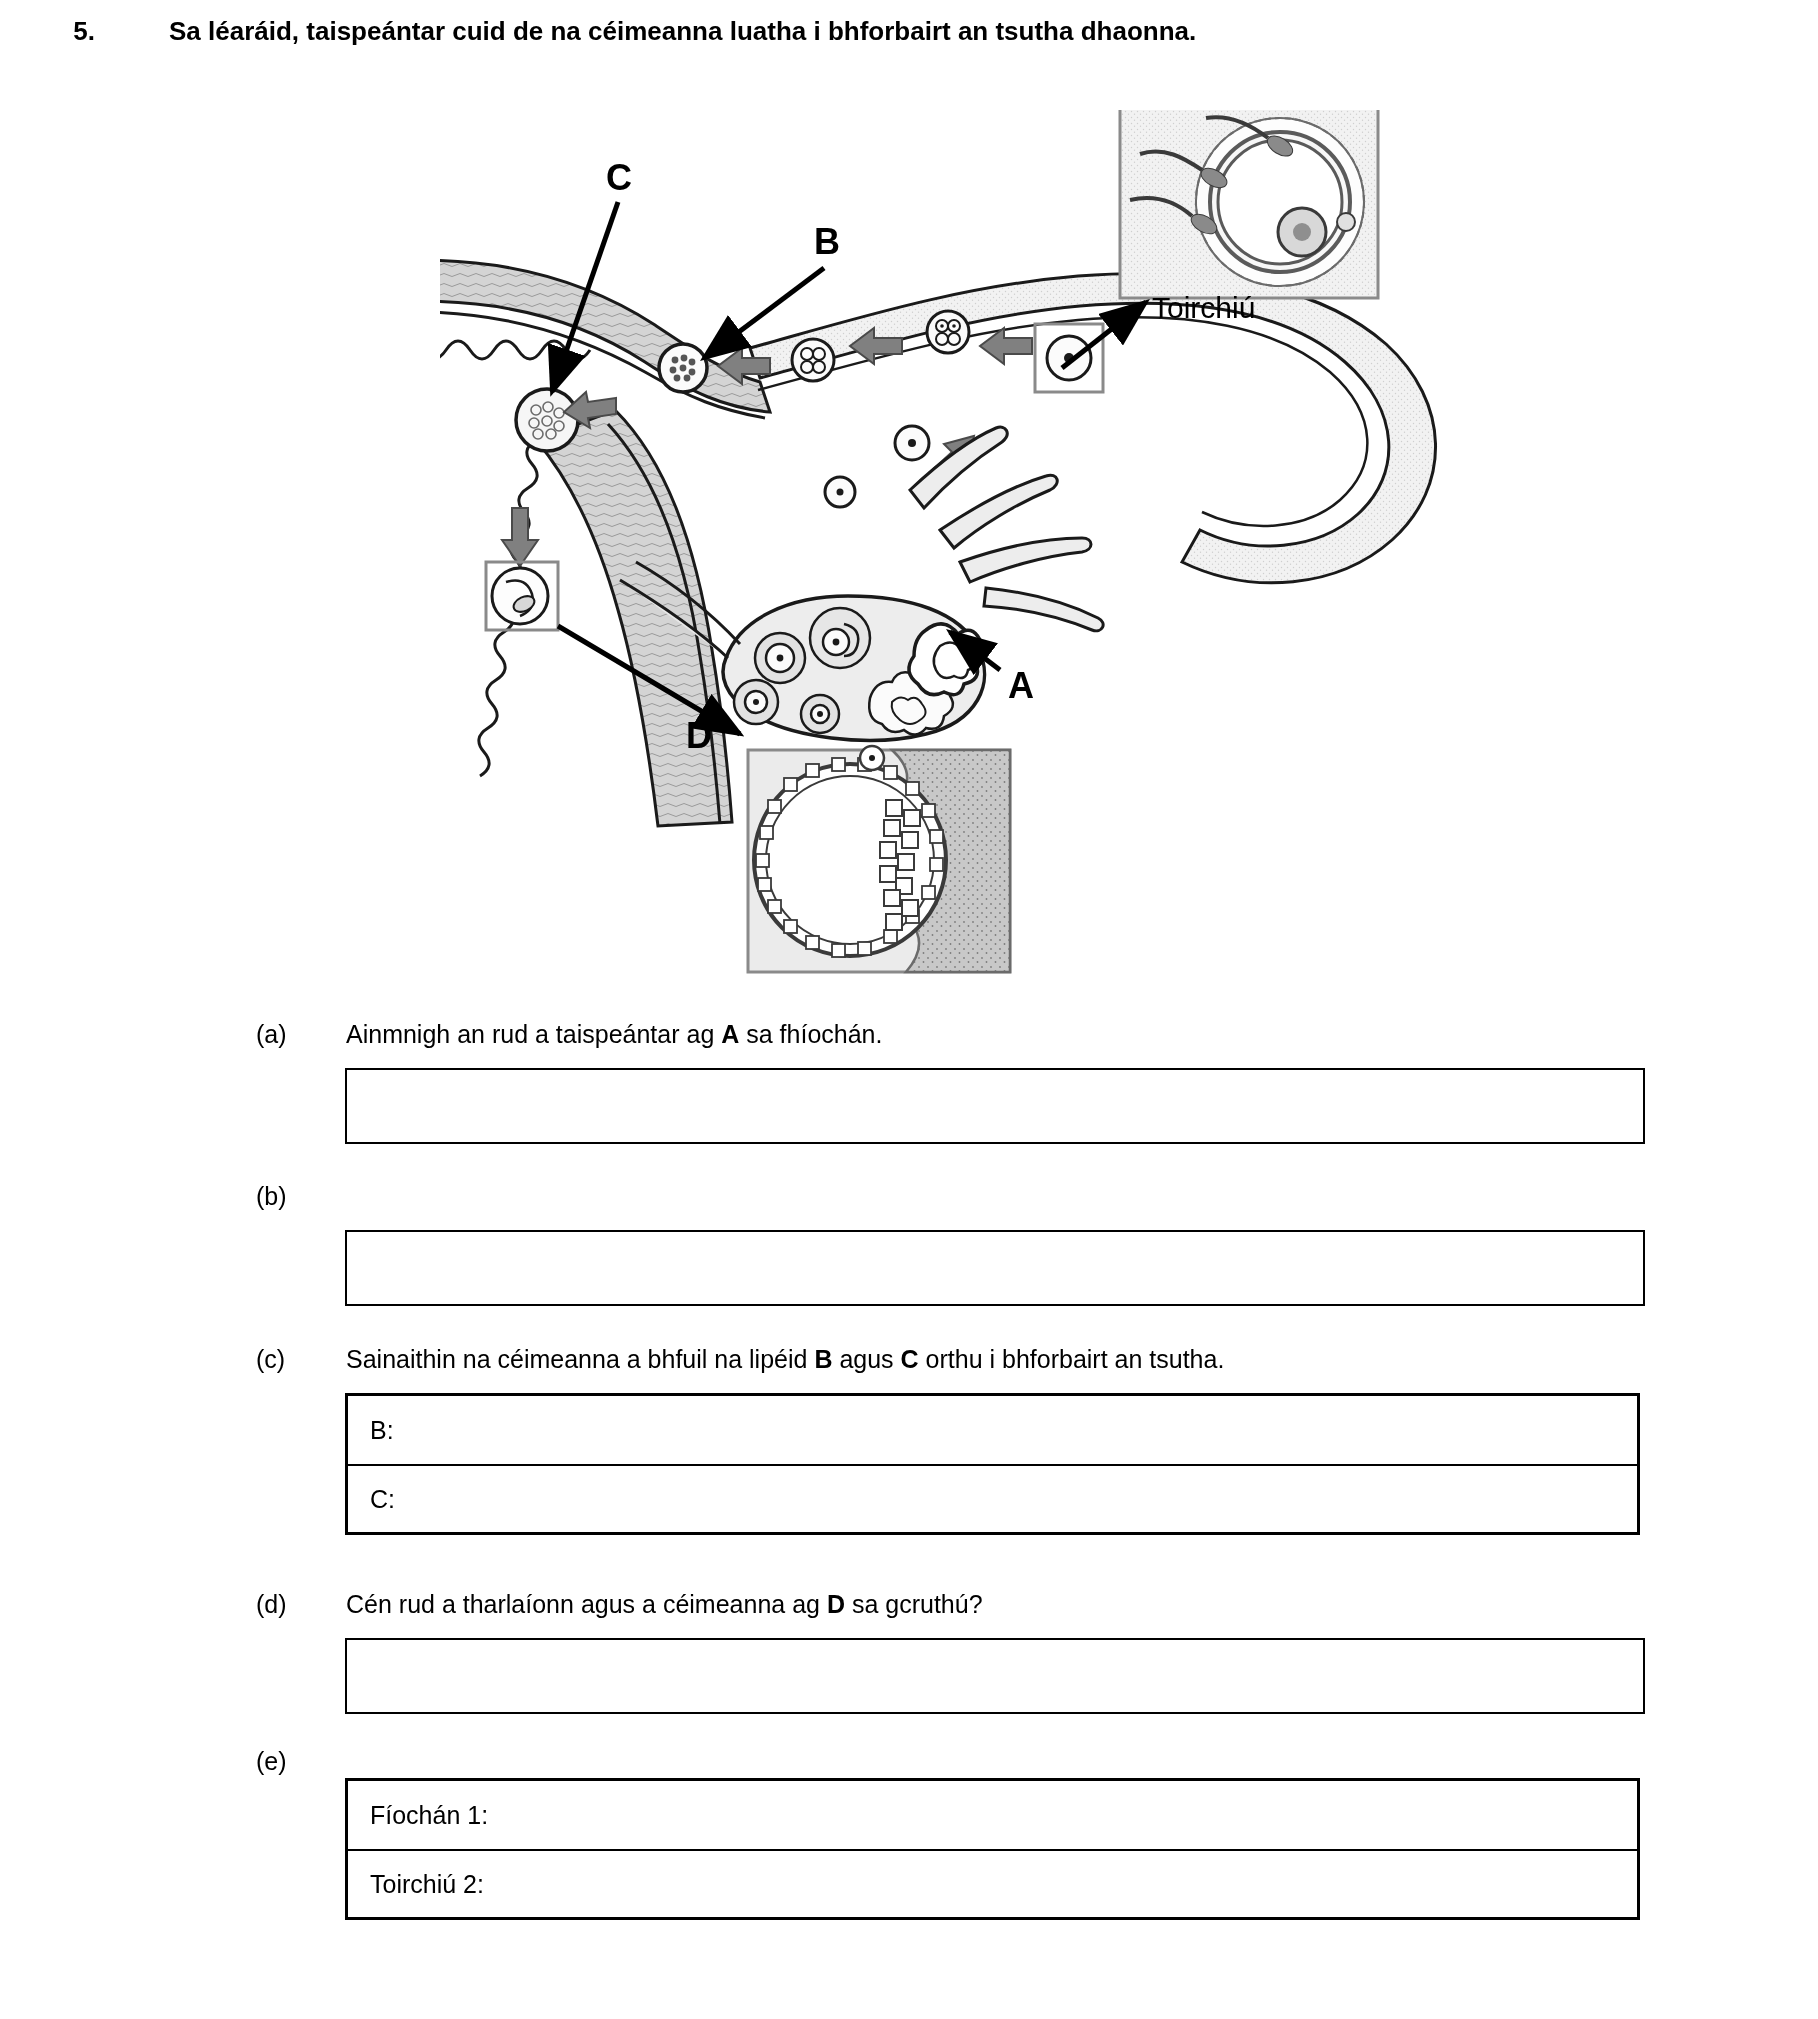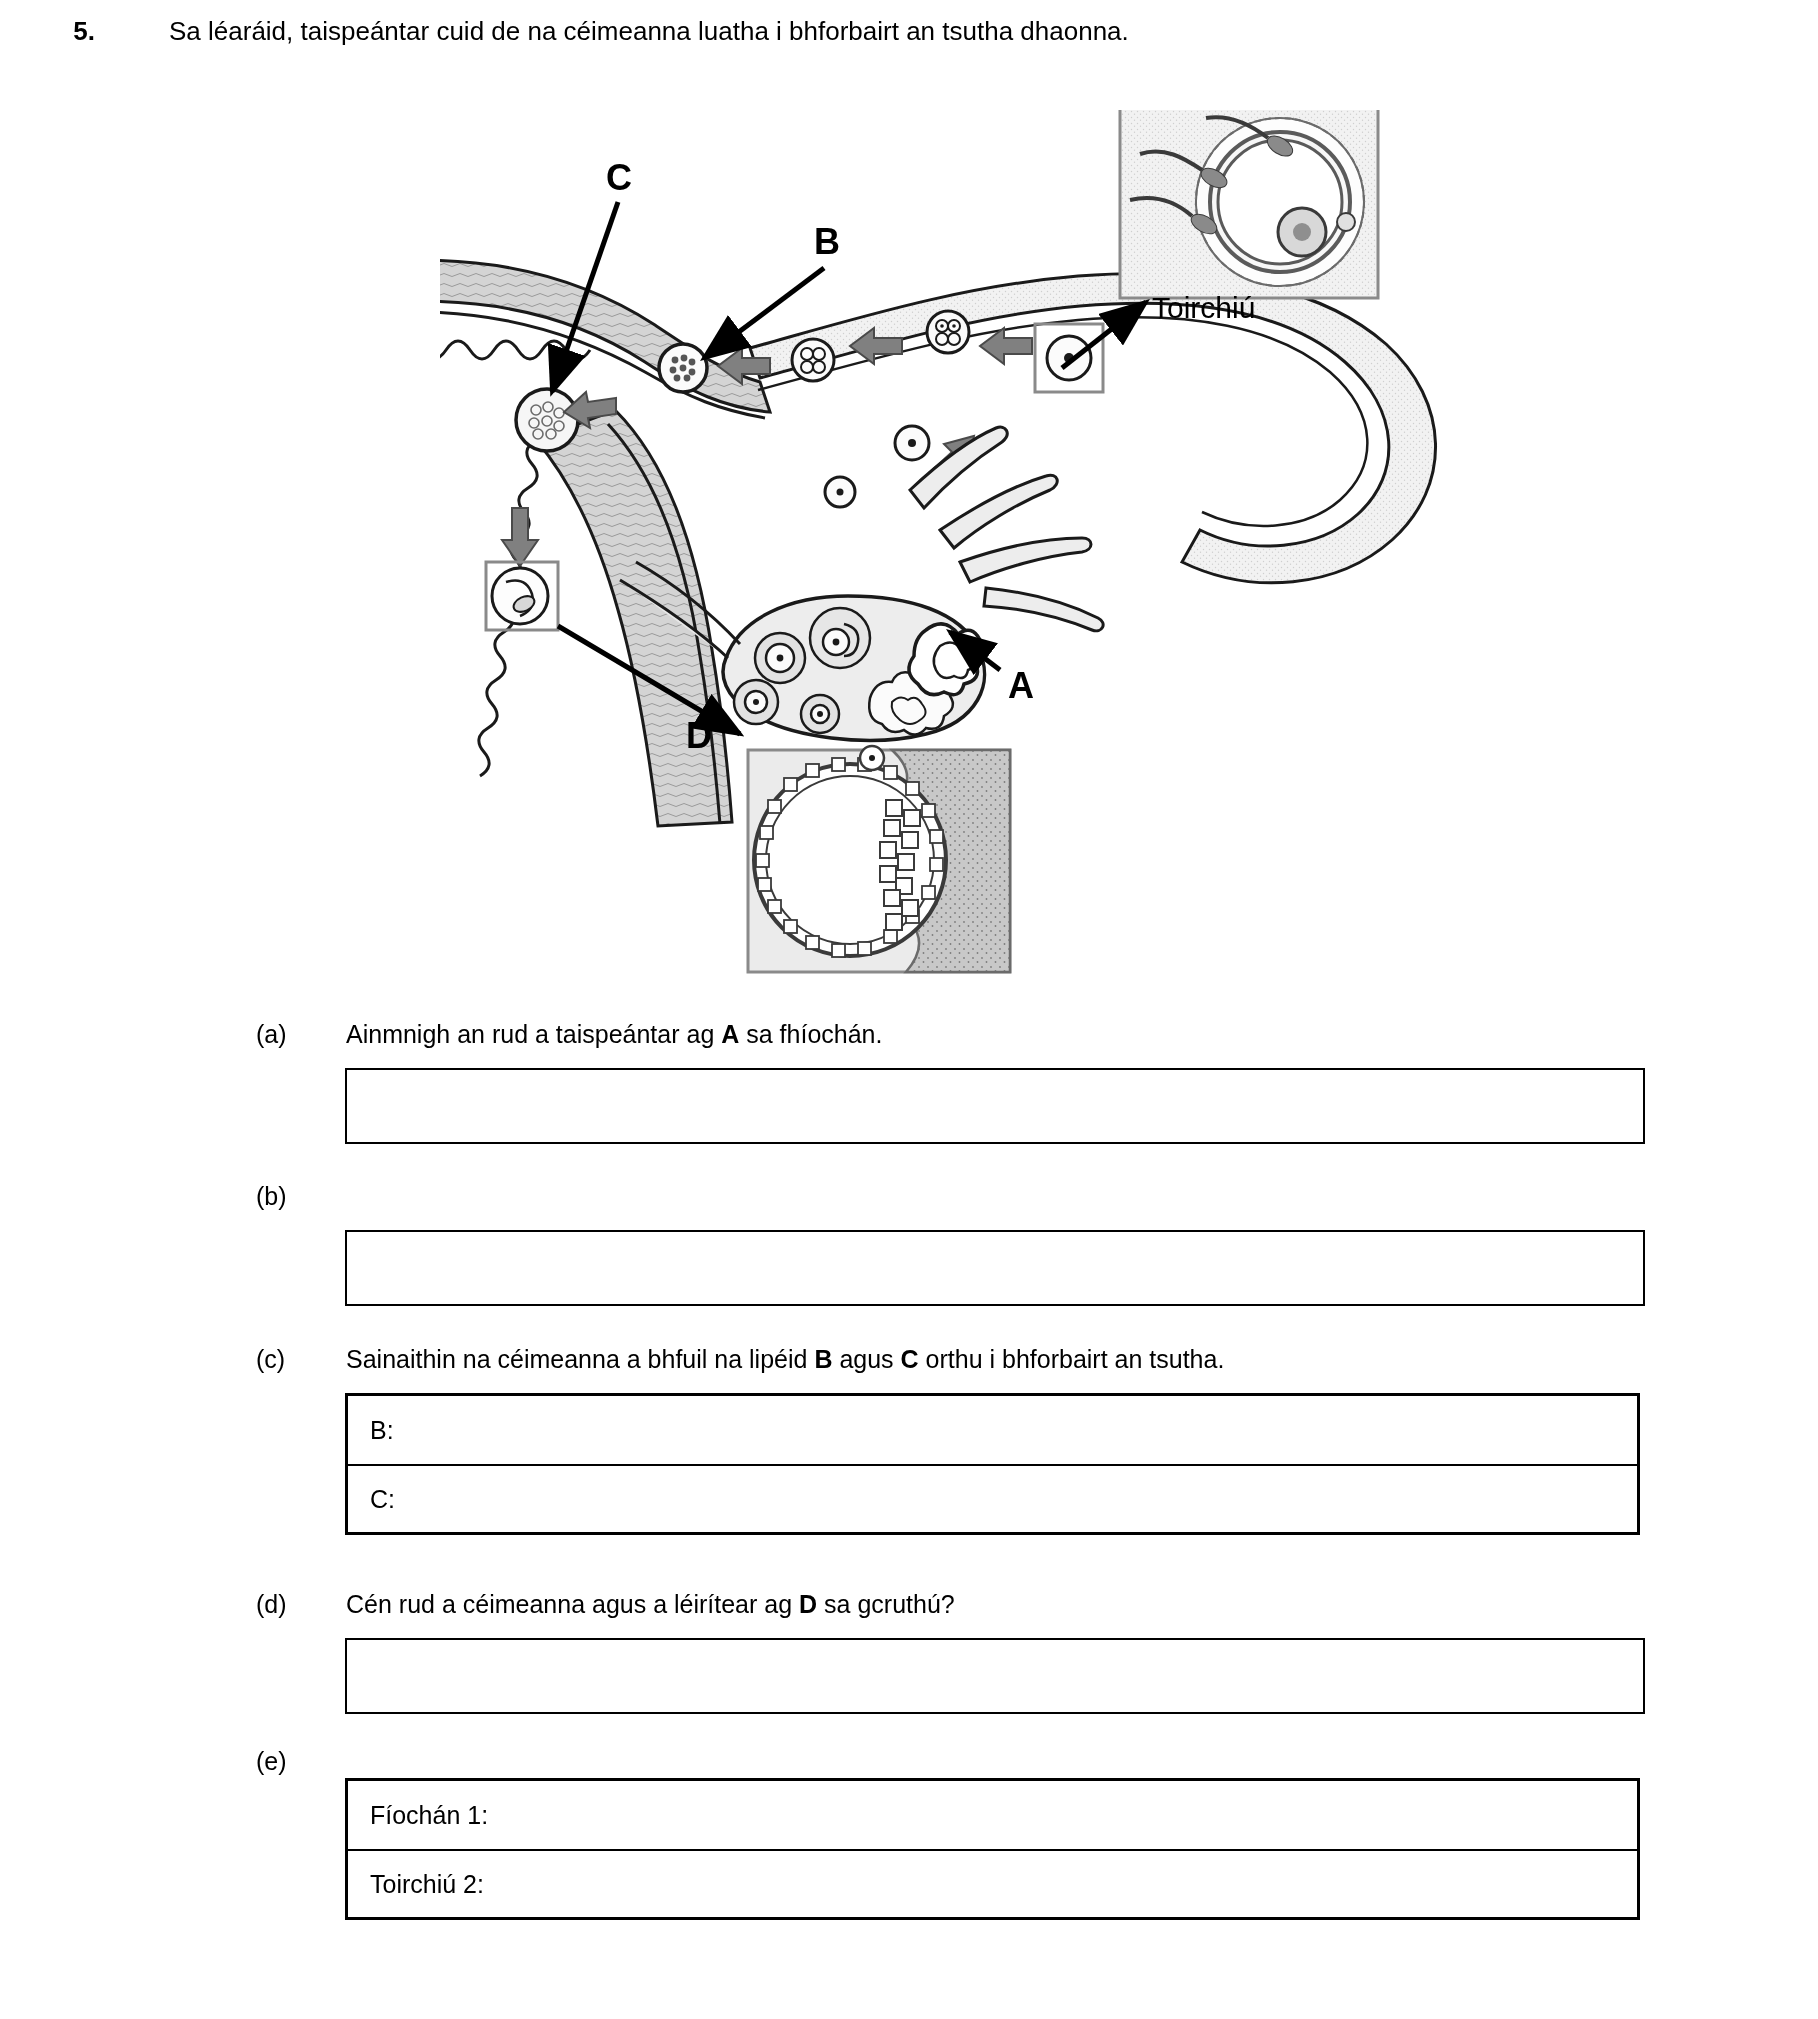--- a/index.html
+++ b/index.html
@@ -27,20 +27,21 @@
     width: 95px;
     text-align: right;
     font-size: 26px;
     font-weight: bold;
     line-height: 1.35;
   }
   .q-stem {
     margin-left: 74px;
     font-size: 26px;
     line-height: 1.35;
+    font-weight: bold;
   }
 
   
   .diagram-wrap {
     position: absolute;
     left: 440px; top: 110px;
     width: 1010px; height: 870px;
   }
   .diagram-wrap svg { display: block; }
 
@@ -390,21 +391,21 @@
     <span>B:</span>
   </div>
   <div class="split-row">
     <span>C:</span>
   </div>
 </div>
 
 <div class="part" style="top:1588px">
   <div class="part-row">
     <div class="part-letter">(d)</div>
-    <div class="part-text"><span>Cén rud a céimeanna agus a léirítear ag </span><b>D</b><span> sa gcruthú?</span></div>
+    <div class="part-text"><span>Cén rud a tharlaíonn agus a céimeanna ag </span><b>D</b><span> sa gcruthú?</span></div>
   </div>
 </div>
 <div class="answer-box wide" style="top:1638px"></div>
 
 <div class="part" style="top:1745px">
   <div class="part-row">
     <div class="part-letter">(e)</div>
   </div>
 </div>
 <div class="split-box" style="top:1778px">

